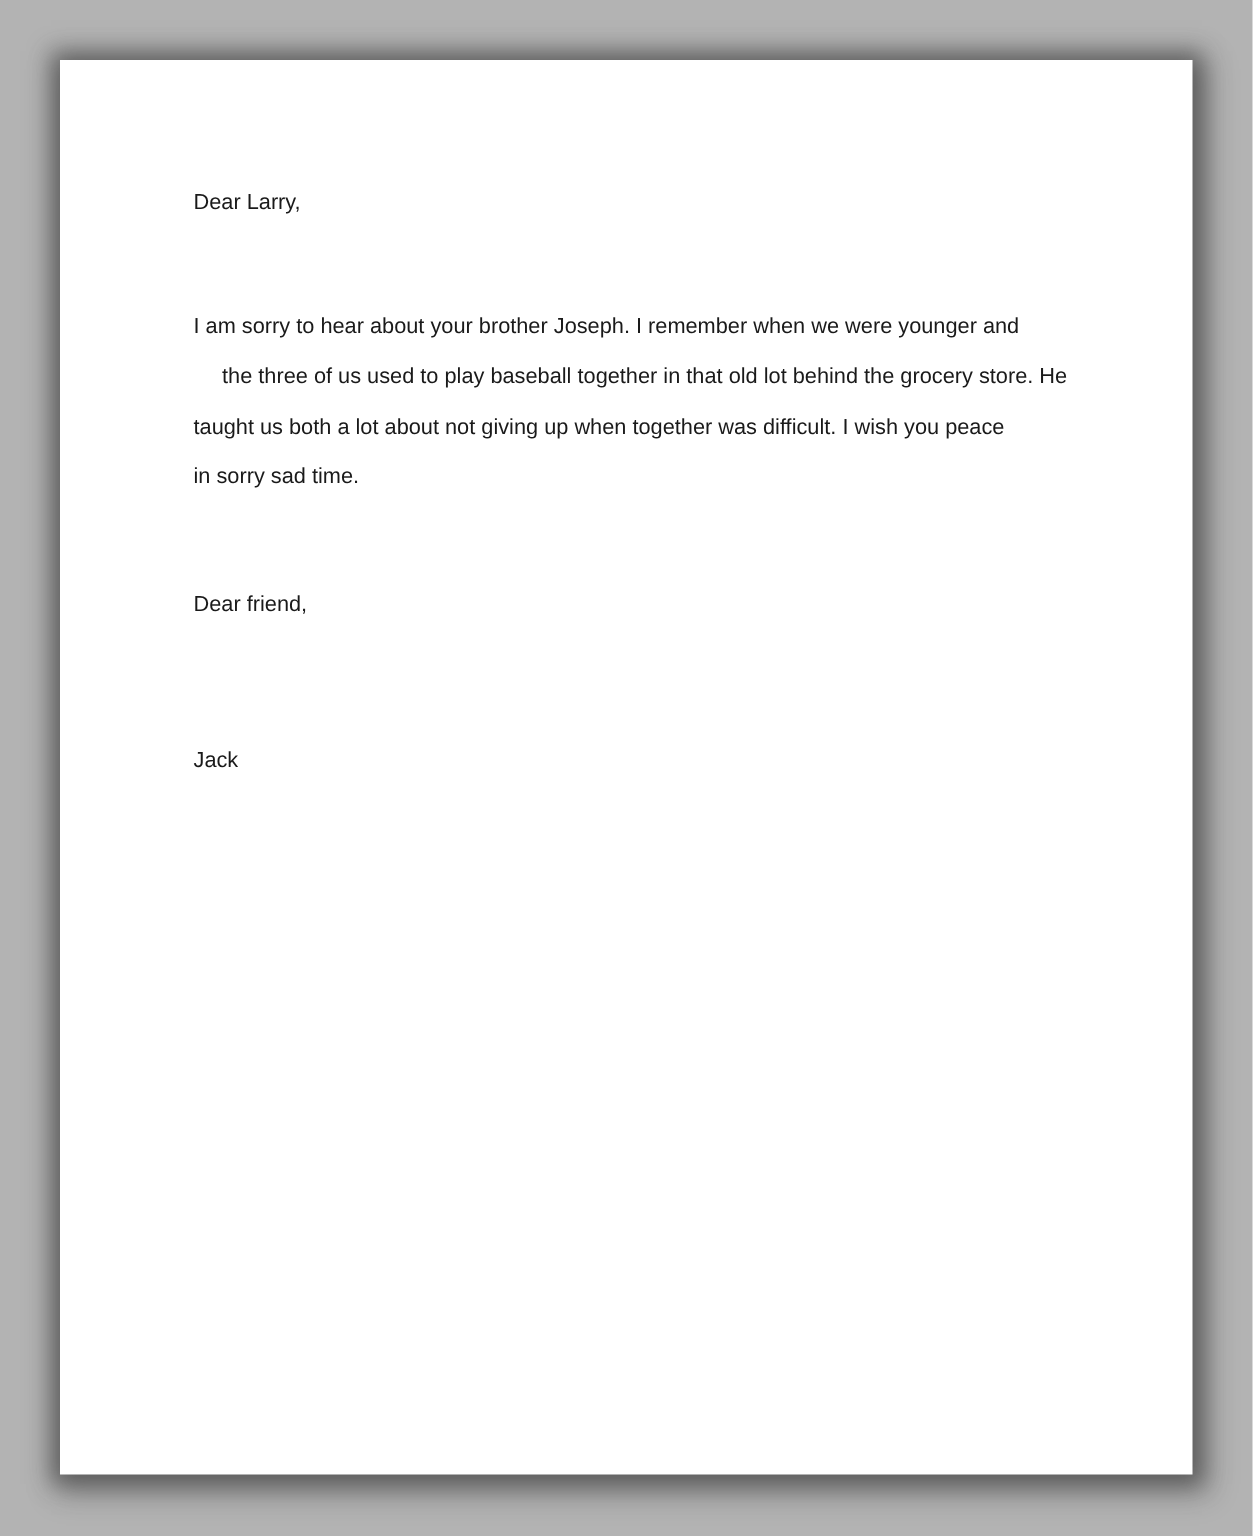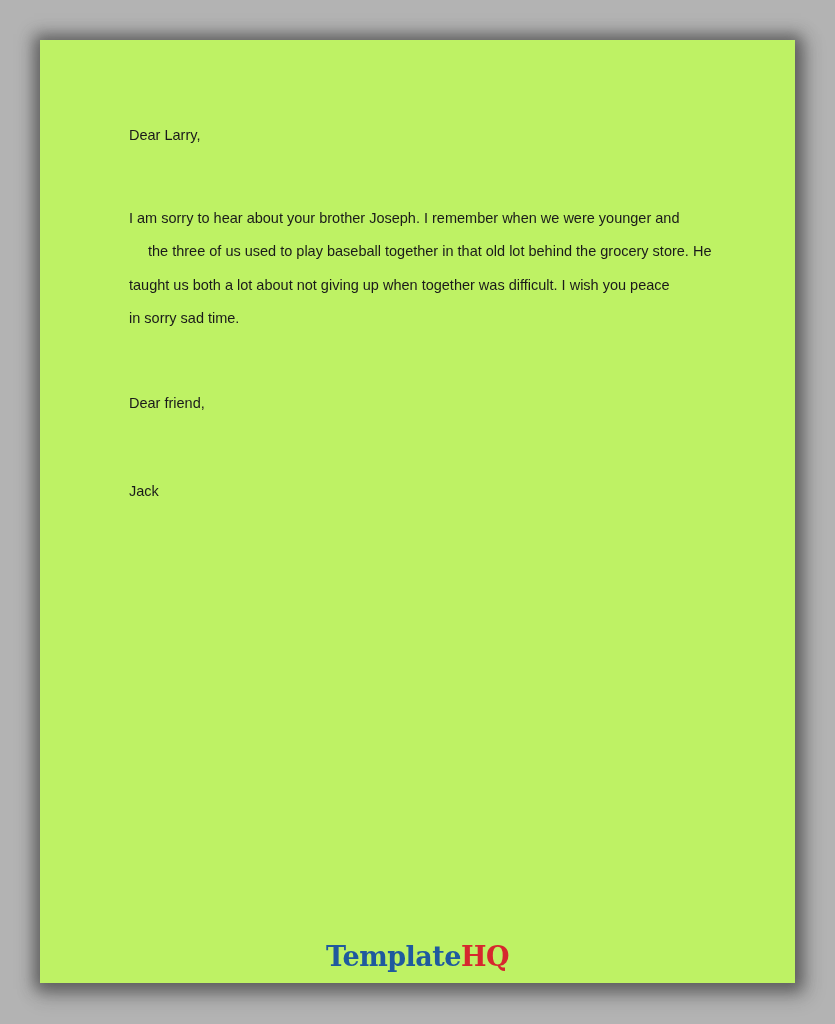--- a/index.html
+++ b/index.html
@@ -13,21 +13,21 @@
       position: relative;
       overflow: hidden;
       font-family: "Liberation Sans", sans-serif;
     }
     .page {
       position: absolute;
       left: 40px;
       top: 40px;
       width: 755px;
       height: 943px;
-      background: #bef264;
+      background: #ffffff;
       box-shadow: 0 0 14px 6px rgba(60,60,60,0.55), 4px 6px 18px 6px rgba(40,40,40,0.35);
     }
     .line {
       position: absolute;
       left: 89px;
       font-size: 14.5px;
       color: #1a1a1a;
       white-space: nowrap;
       line-height: 18px;
     }
@@ -53,18 +53,15 @@
   <div class="line" style="top:86px;">Dear Larry,</div>
 
   <div>
     <div class="line" style="top:169px;text-align:center;">I am sorry to hear about your brother Joseph. I remember when we were younger and</div>
     <div class="line" style="top:202px;margin-left:19px;">the three of us used to play baseball together in that old lot behind the grocery store. He</div>
     <div class="line" style="top:236px;">taught us both a lot about not giving up when together was difficult. I wish you peace</div>
     <div class="line" style="top:269px;">in sorry sad time.</div>
   </div>
 
   <div class="line" style="top:354px;">Dear friend,</div>
-  <div class="line" style="top:442px;">Jack</div>
+  <div class="line" style="top:458px;">Jack</div>
 
-  <div class="logo">
-    <span class="part1">Template</span><span class="part2">HQ</span>
-  </div>
 </div>
 
 </body></html>

